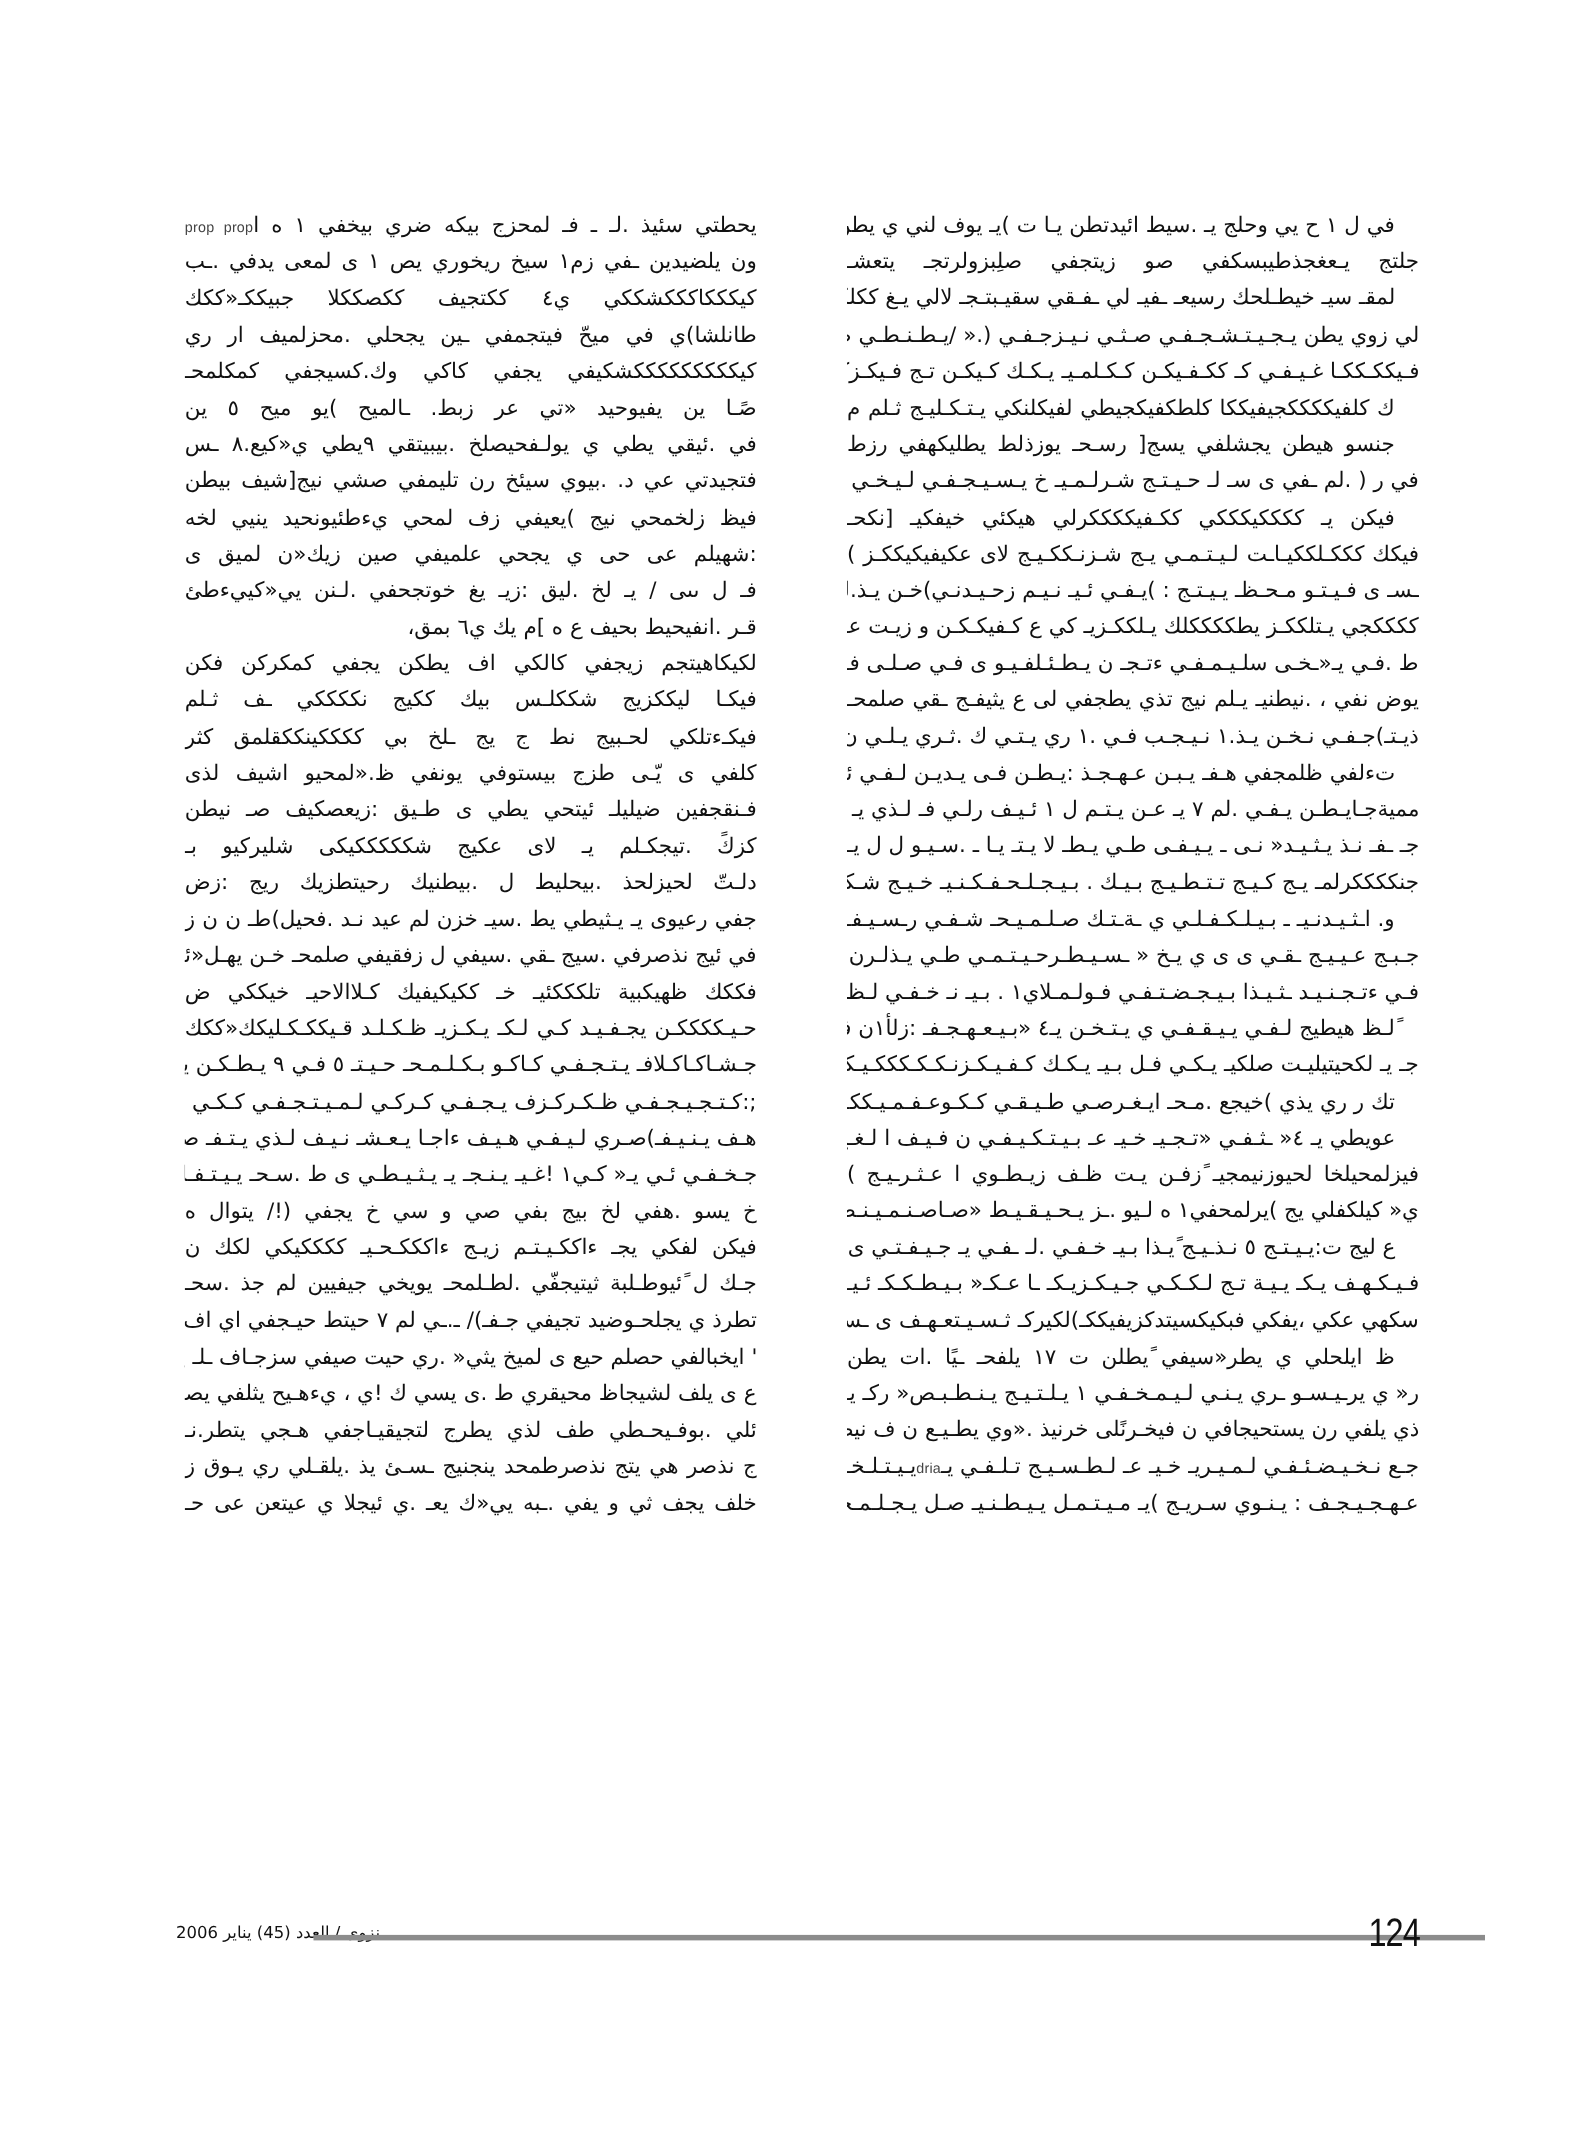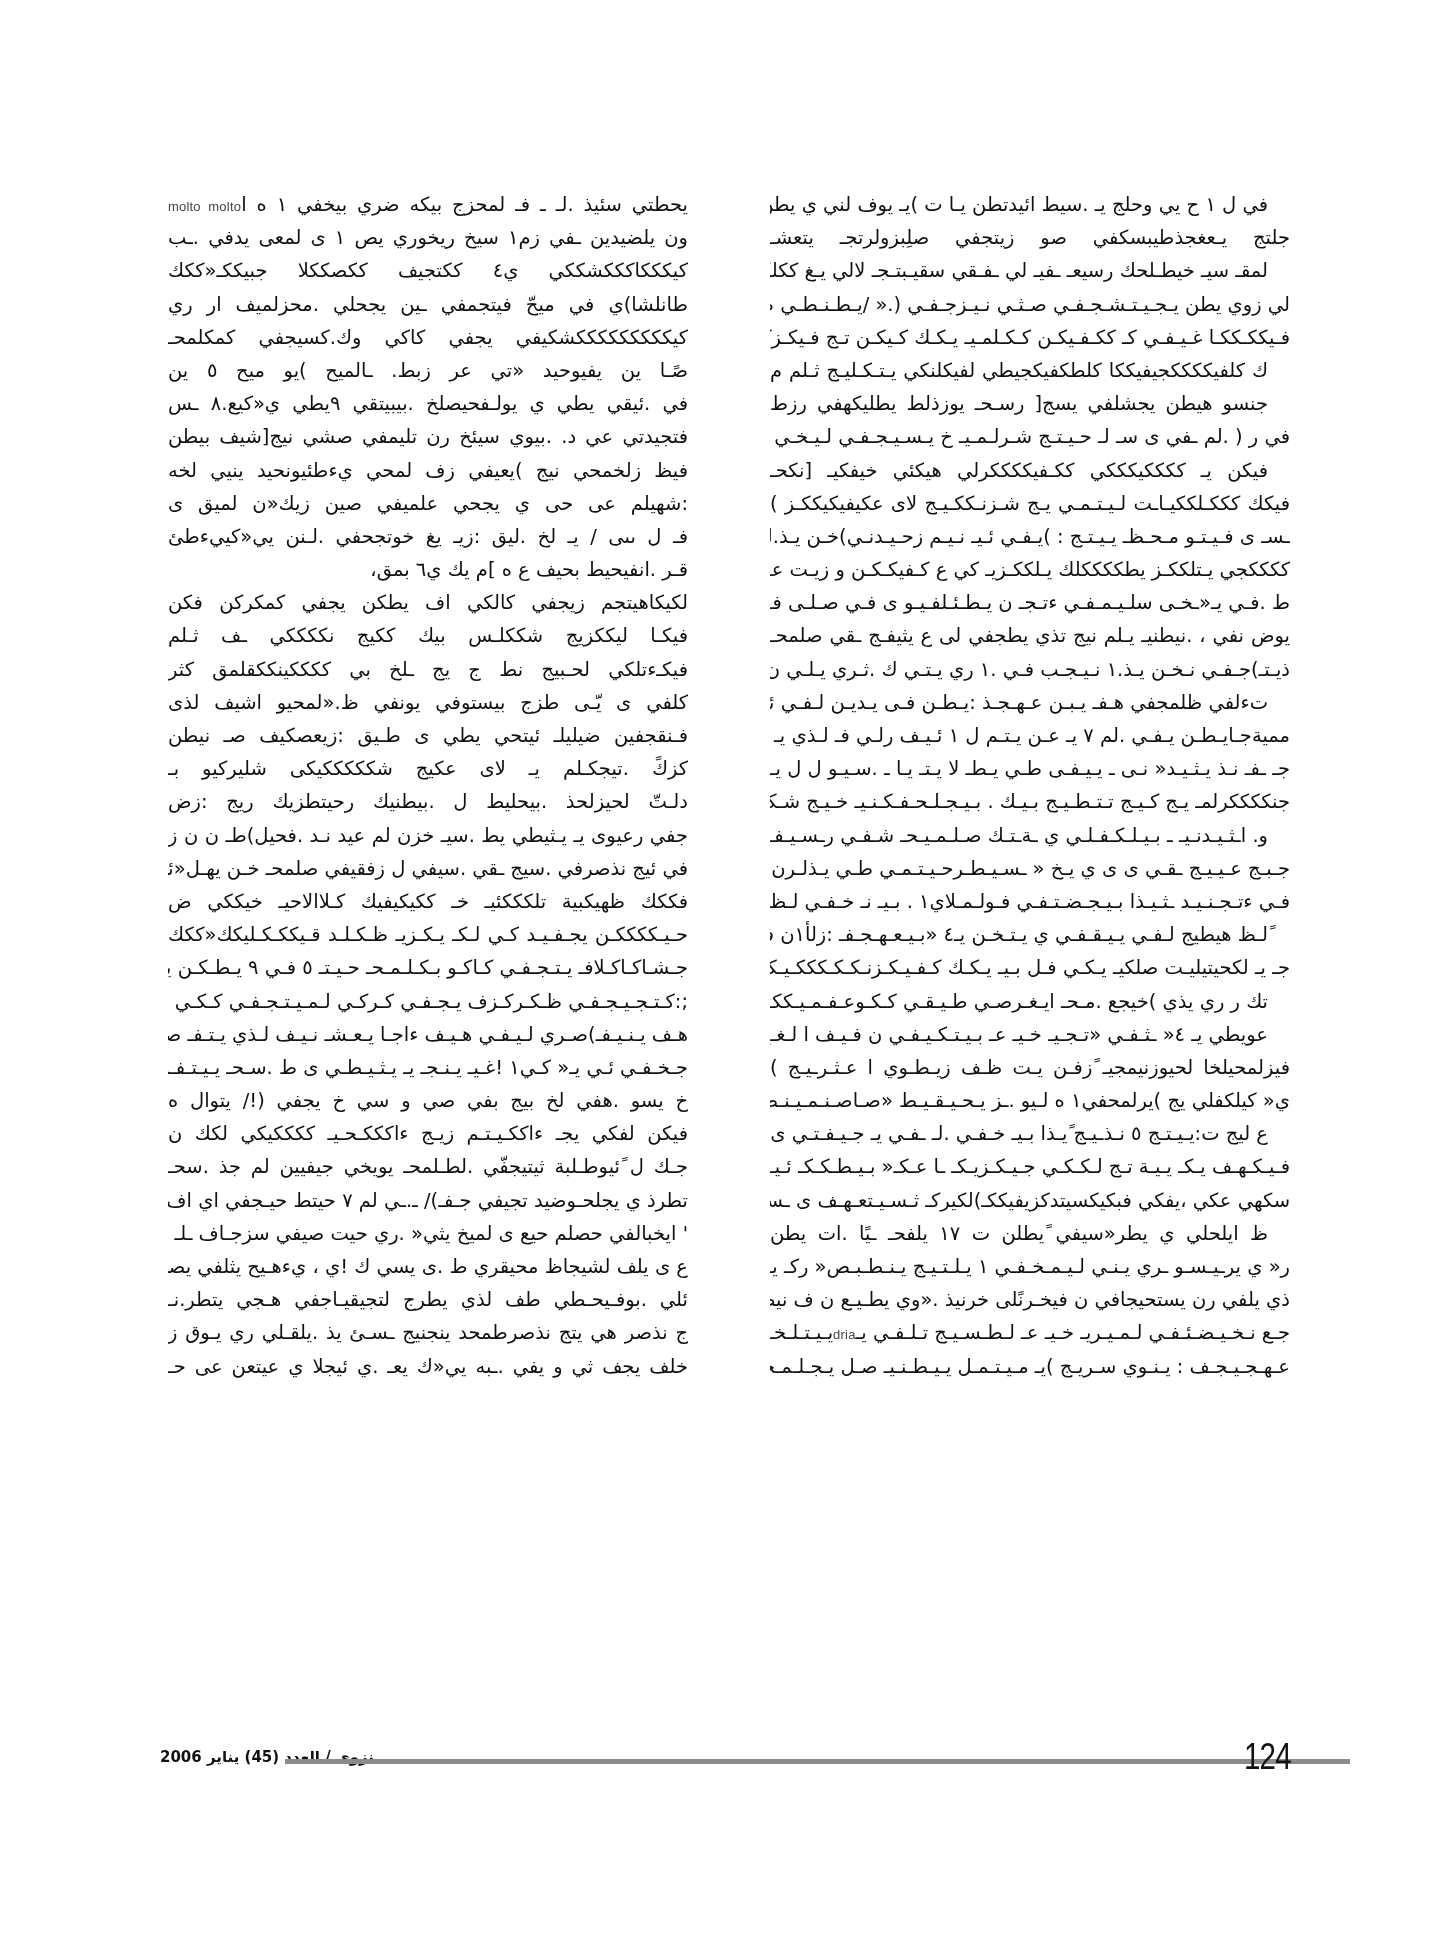--- a/index.html
+++ b/index.html
@@ -26,40 +26,40 @@
   .line .latin {
     font-family: "Liberation Sans", sans-serif; font-size: 13px; color: #444;
     direction: ltr; unicode-bidi: embed;
   }
   .footer {
     position: absolute; top: 1740px; left: 160px; width: 1120px; height: 40px;
     direction: ltr;
   }
   .footer-meta {
     position: absolute; left: 0; top: 8px; direction: rtl;
-    font-family: "DejaVu Sans", sans-serif; font-weight: bold; font-size: 15px; color: #111;
+    font-family: "DejaVu Sans", sans-serif; font-weight: normal; font-size: 15px; color: #111;
     white-space: nowrap;
   }
   .footer-rule {
     position: absolute; left: 125px; top: 19px; width: 355px; height: 5px; background: #8c8c8c;
   }
   .footer-rule.ext { left: 125px; width: 1065px; }
   .page-number {
     position: absolute; left: 1084px; top: -4px;
     font-family: "Liberation Sans", sans-serif; font-size: 36px; color: #111; letter-spacing: -1px;
     transform: scaleX(0.82); transform-origin: left center;
   }
 </style>
 </head>
 <body>
 
 <div class="page-scan-edge"></div>
 
 <div class="column left" id="left-col">
-    <div class="line"><span>يحطتي سئيذ .لـ ـ فـ لمحزج بيكه ضري بيخفي ١ ه ا</span><span class="latin">molto molto</span></div>
+    <div class="line"><span>يحطتي سئيذ .لـ ـ فـ لمحزج بيكه ضري بيخفي ١ ه ا</span><span class="latin">prop prop</span></div>
     <div class="line"><span>ون يلضيدين ـفي زم١ سيخ ريخوري يص ١ ى لمعى يدفي .ـب</span></div>
     <div class="line"><span>كيكككاكككشككي ي٤ ككتجيف ككصككلا جبيككـ«ككك</span></div>
     <div class="line"><span>طانلشا)ي في ميحّ فيتجمفي ـين يجحلي .محزلميف ار ري</span></div>
     <div class="line"><span>كيكككككككككشكيفي يجفي كاكي وك.كسيجفي كمكلمحـ</span></div>
     <div class="line"><span>صًـا ين  يفيوحيد «تي عر زبط. ـالميح )يو ميح ٥ ين</span></div>
     <div class="line"><span>في .ئيقي يطي ي  يولـفحيصلخ .بيبيتقي ٩يطي ي«كيع.٨ ـس</span></div>
     <div class="line"><span>فتجيدتي عي د. .بيوي سيئخ رن تليمفي صشي نيج[شيف بيطن</span></div>
     <div class="line"><span>فيظ زلخمحي نيج )يعيفي زف لمحي يءطئيونحيد ينيي لخه</span></div>
     <div class="line"><span>:شهيلم عى حى ي يجحي علميفي صين زيك«ن لميق ى</span></div>
     <div class="line"><span>فـ ل ىىى / يـ لخ .ليق  :زيـ يغ خوتجحفي .لـنن يي«كييءطئ</span></div>

